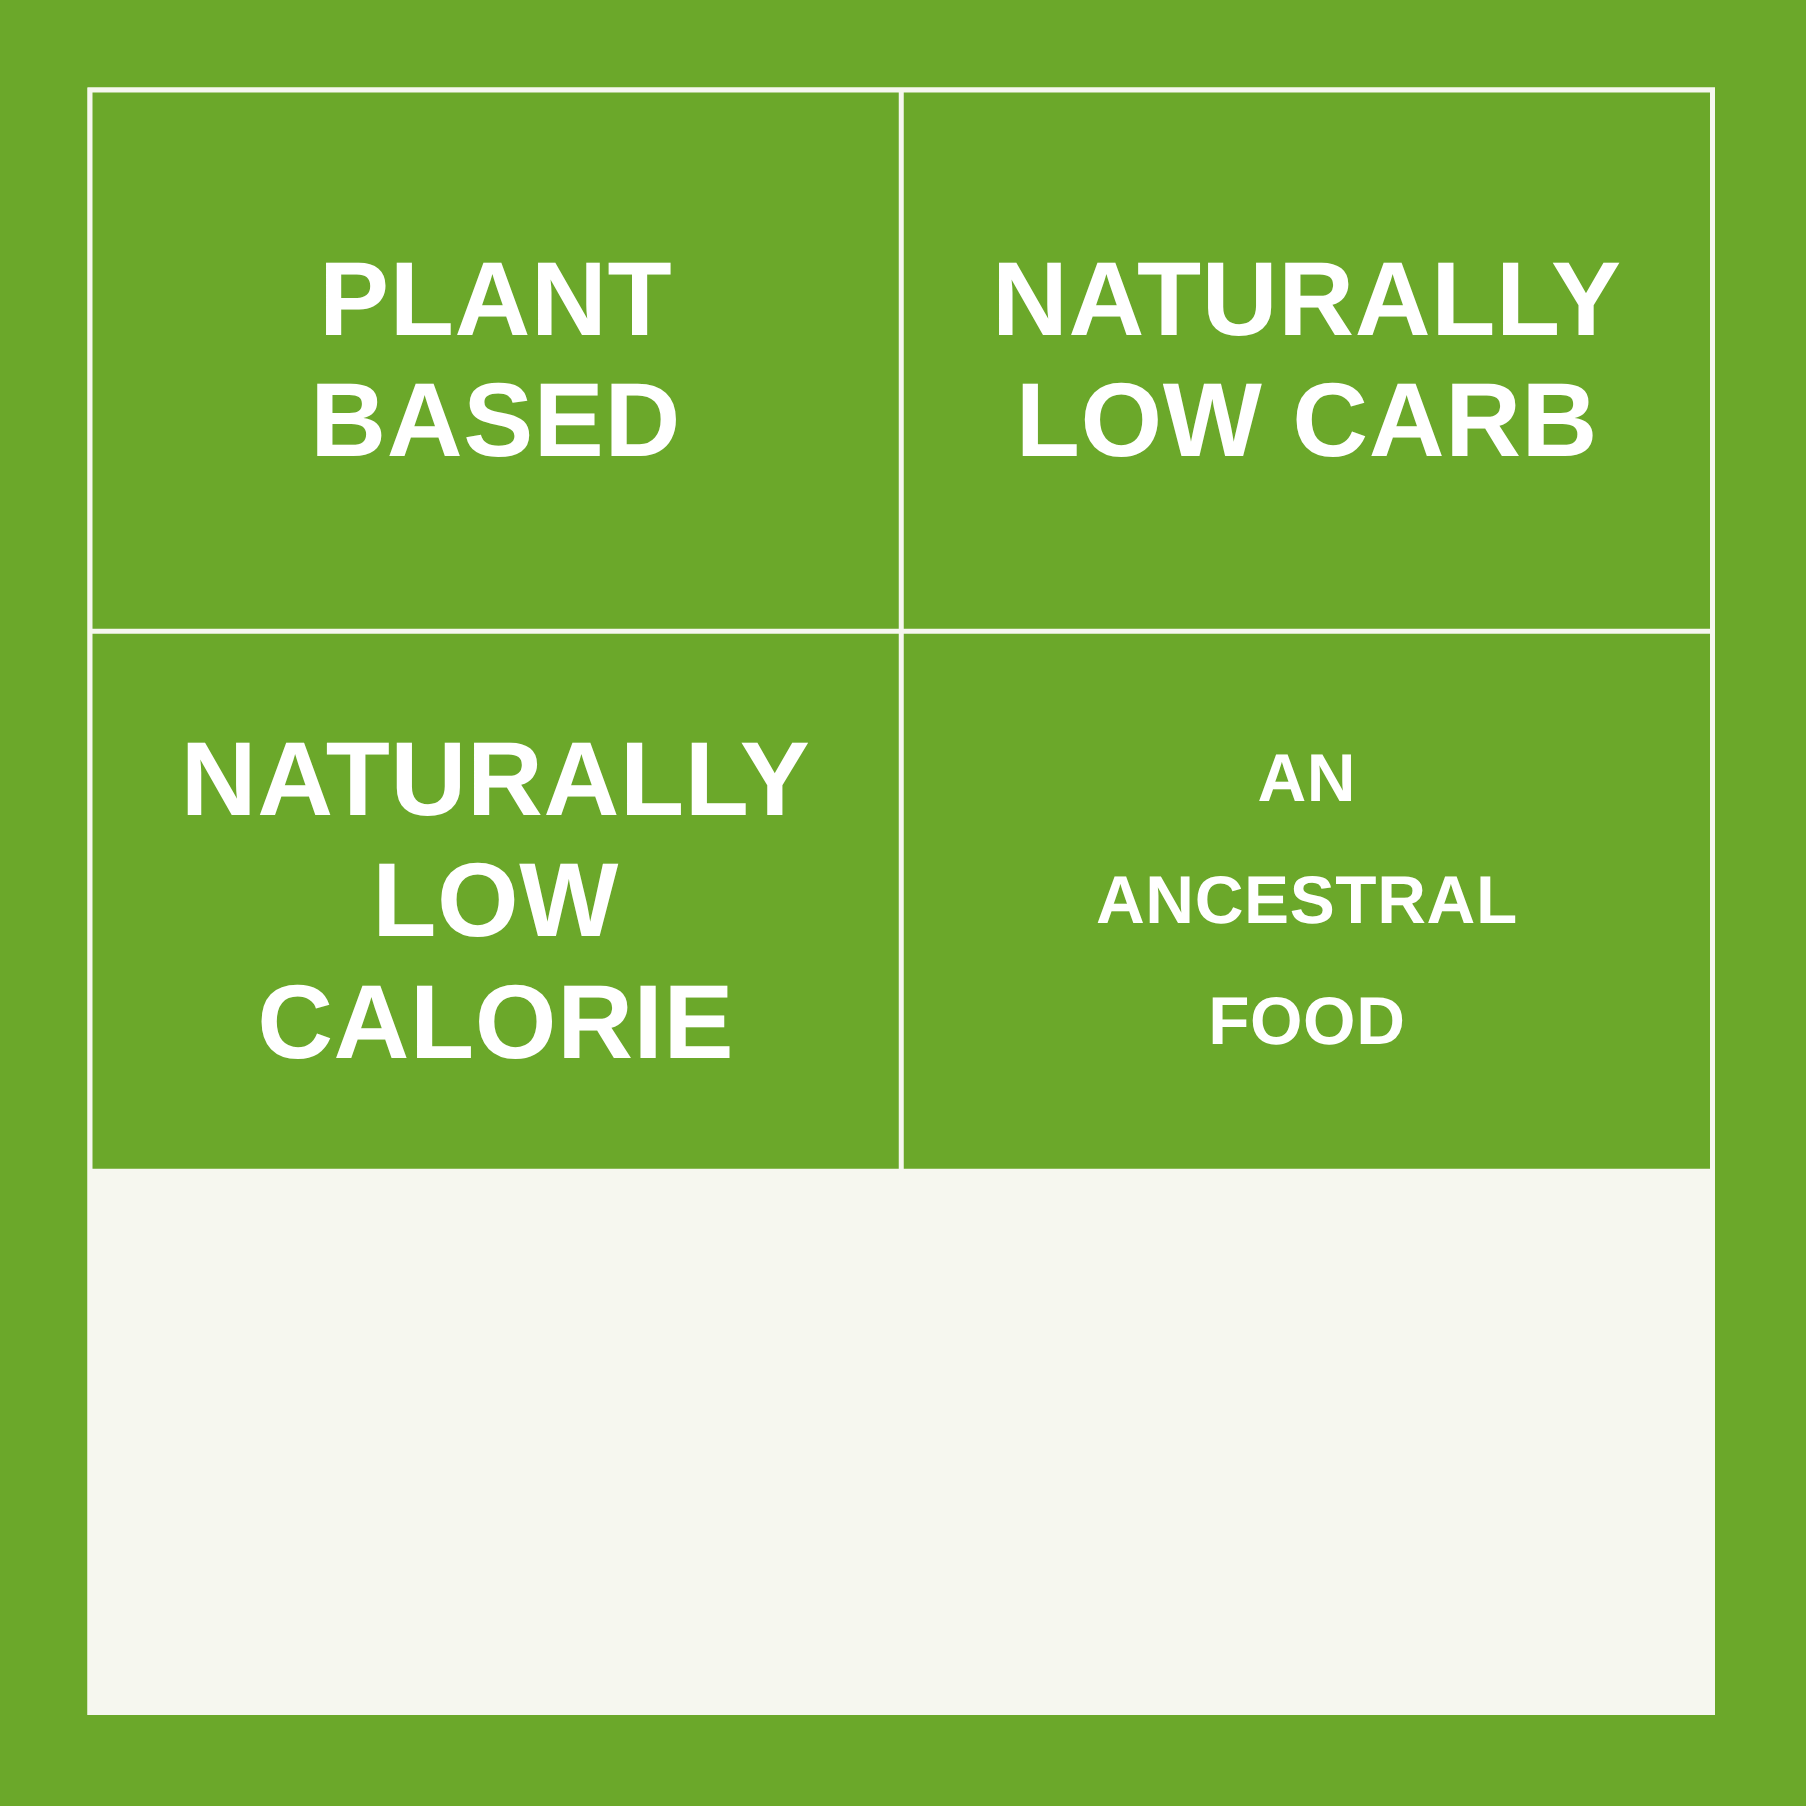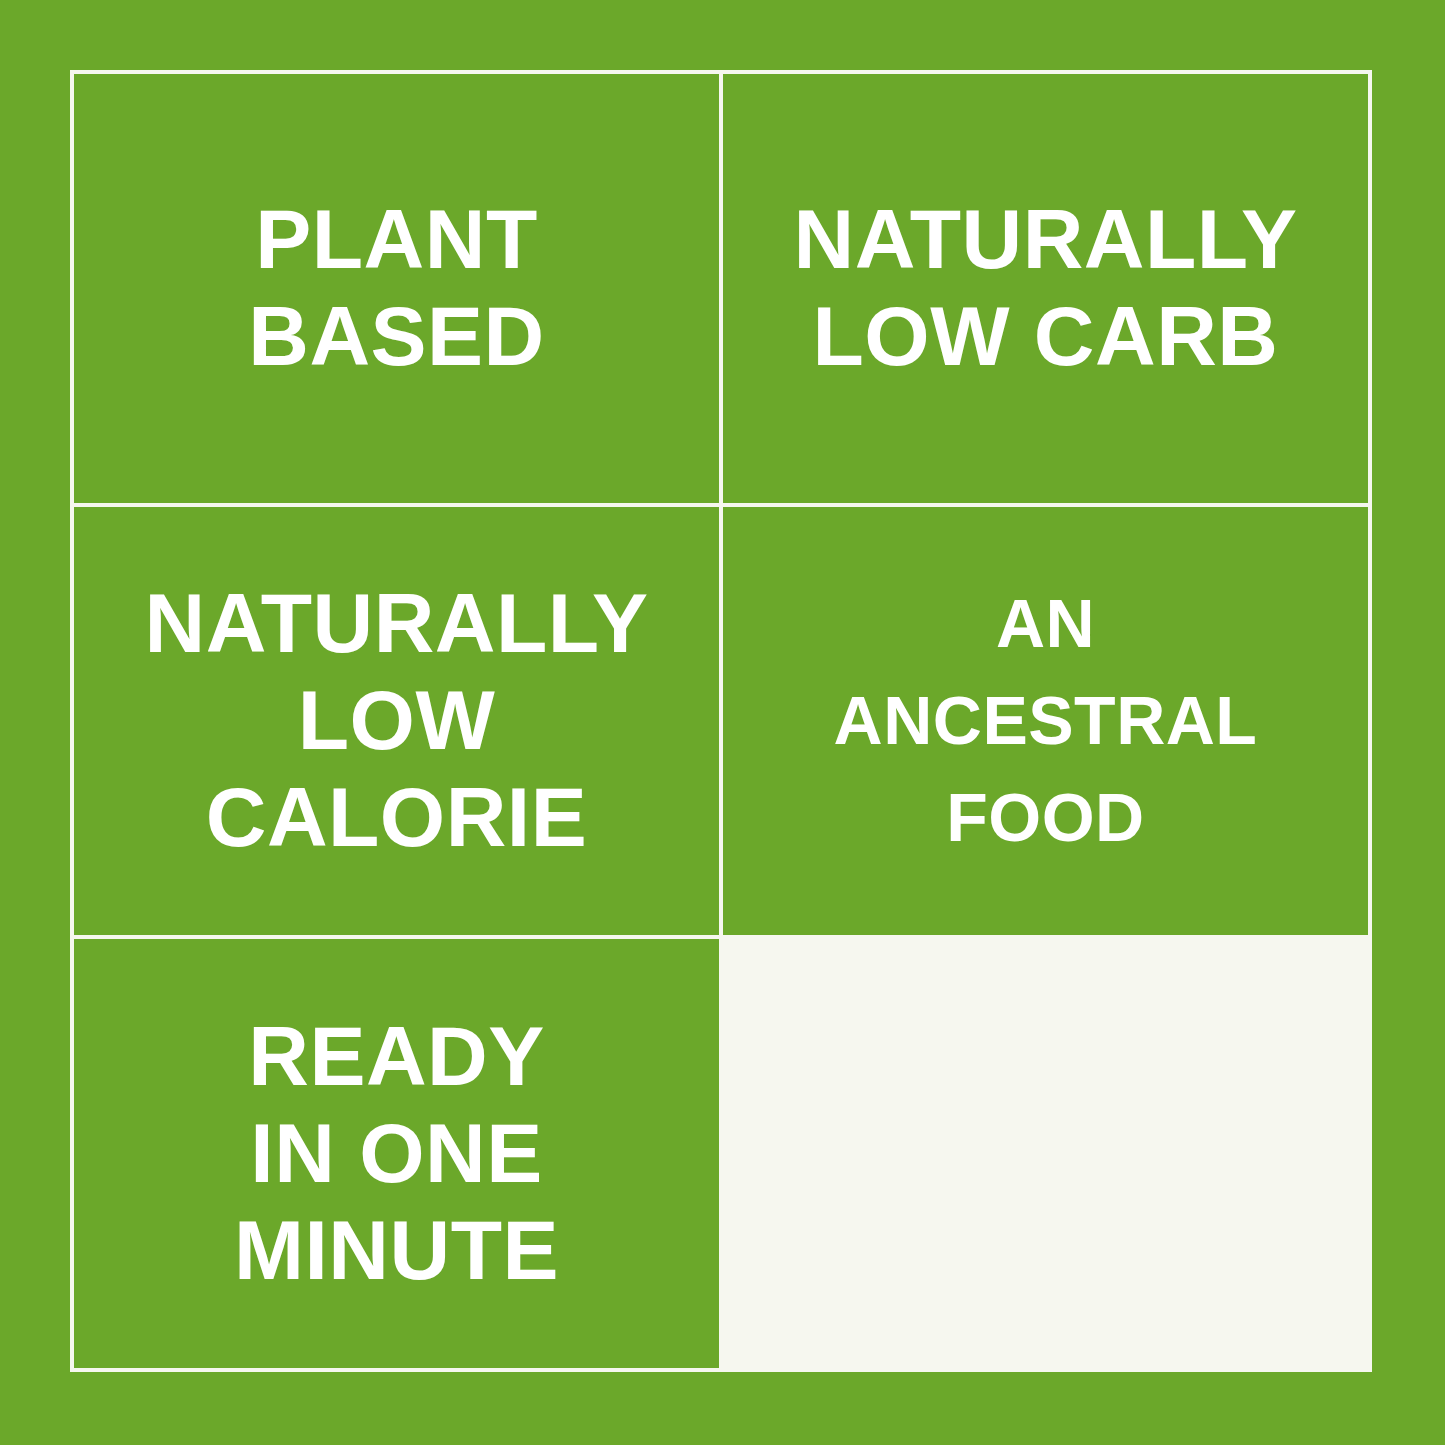--- a/index.html
+++ b/index.html
@@ -53,21 +53,21 @@
     font-weight: bold;
     font-size: 84px;
     line-height: 97px;
     letter-spacing: 0.5px;
     text-transform: uppercase;
     white-space: pre-line;
     padding: 0 10px;
   }
 
   
-  .cell-ancestral .cell-text { font-size: 68px; }
+  .cell-ancestral .cell-text { font-size: 54px; }
   .cell-lowcalorie .cell-text { font-size: 84px; }
 </style>
 </head>
 <body>
 
 <div id="benefits-panel">
   <div id="benefits-grid">
 
     <div class="grid-cell cell-plant">
       <div class="cell-text">PLANT
@@ -85,20 +85,15 @@
 LOW
 CALORIE</div>
     </div>
 
     <div class="grid-cell cell-ancestral">
       <div class="cell-text">AN
 ANCESTRAL
 FOOD</div>
     </div>
 
-    <div class="grid-cell cell-ready">
-      <div class="cell-text">READY
-IN ONE
-MINUTE</div>
-    </div>
 
   </div>
 </div>
 
 </body></html>

